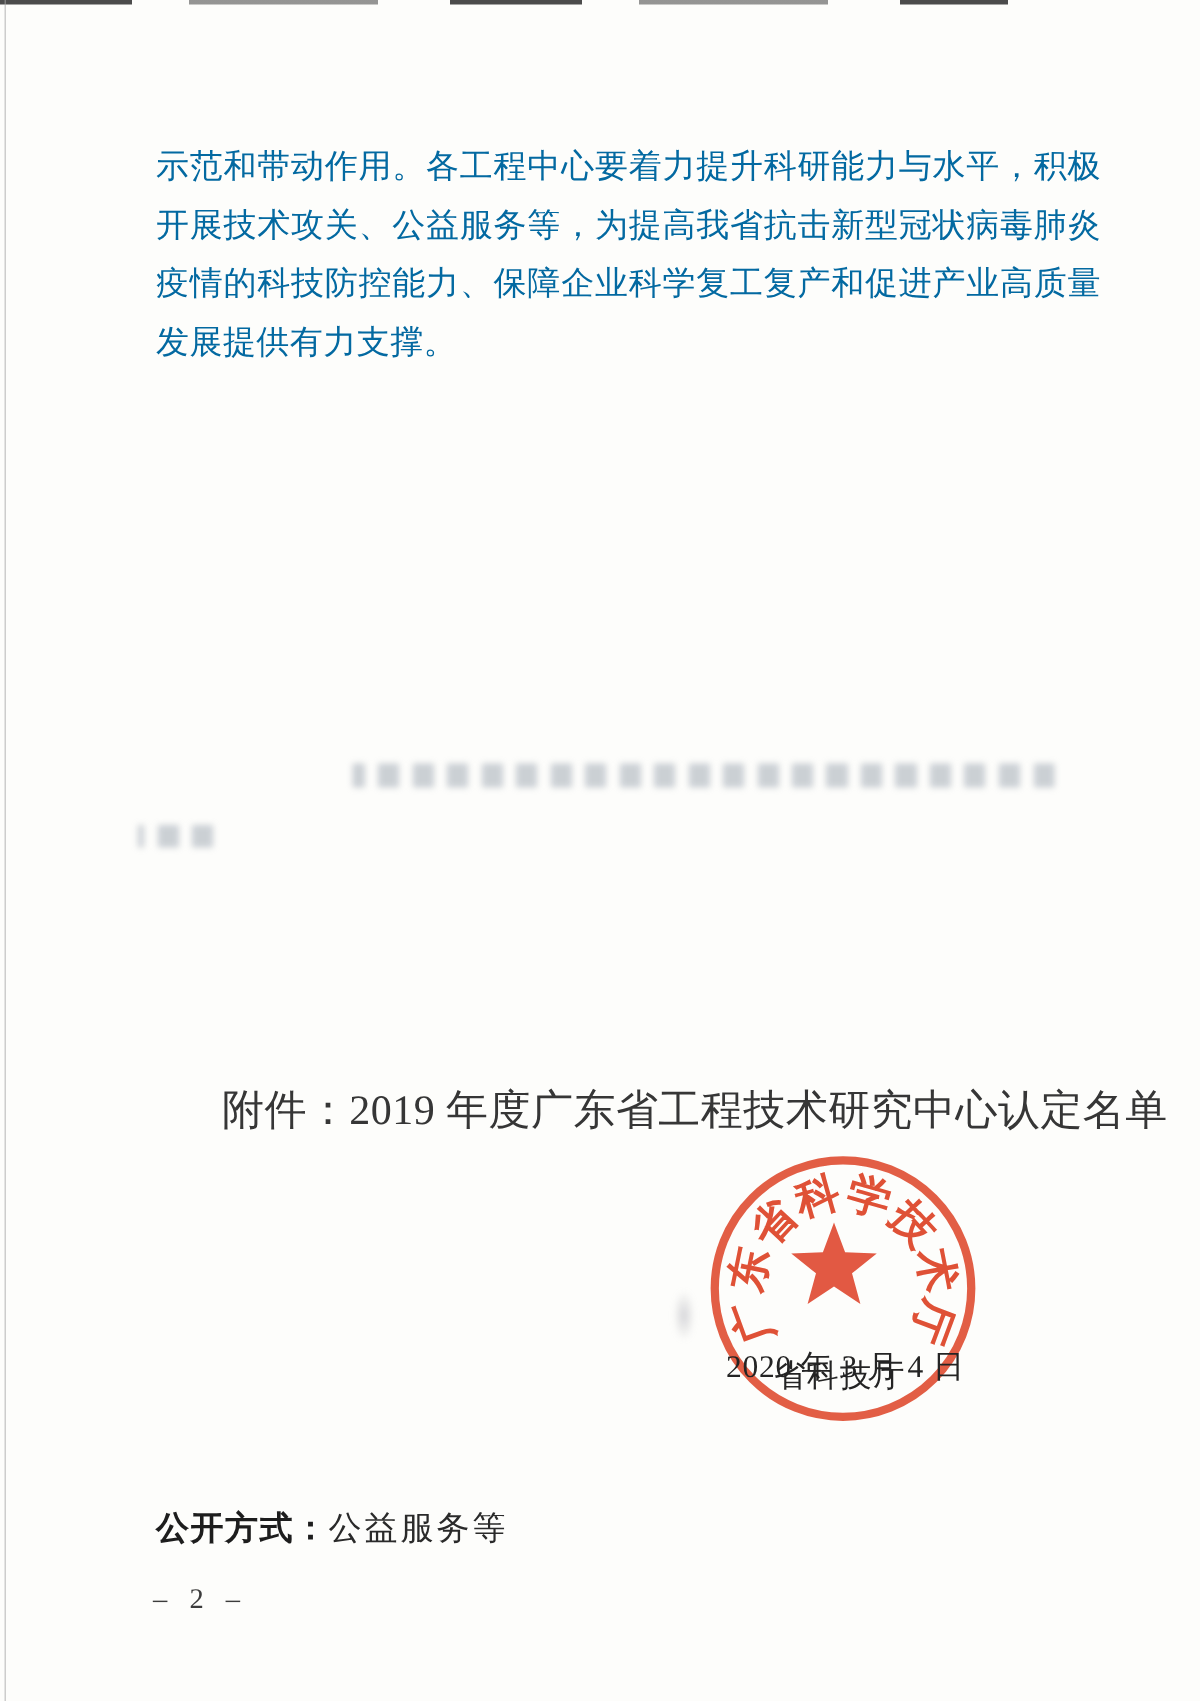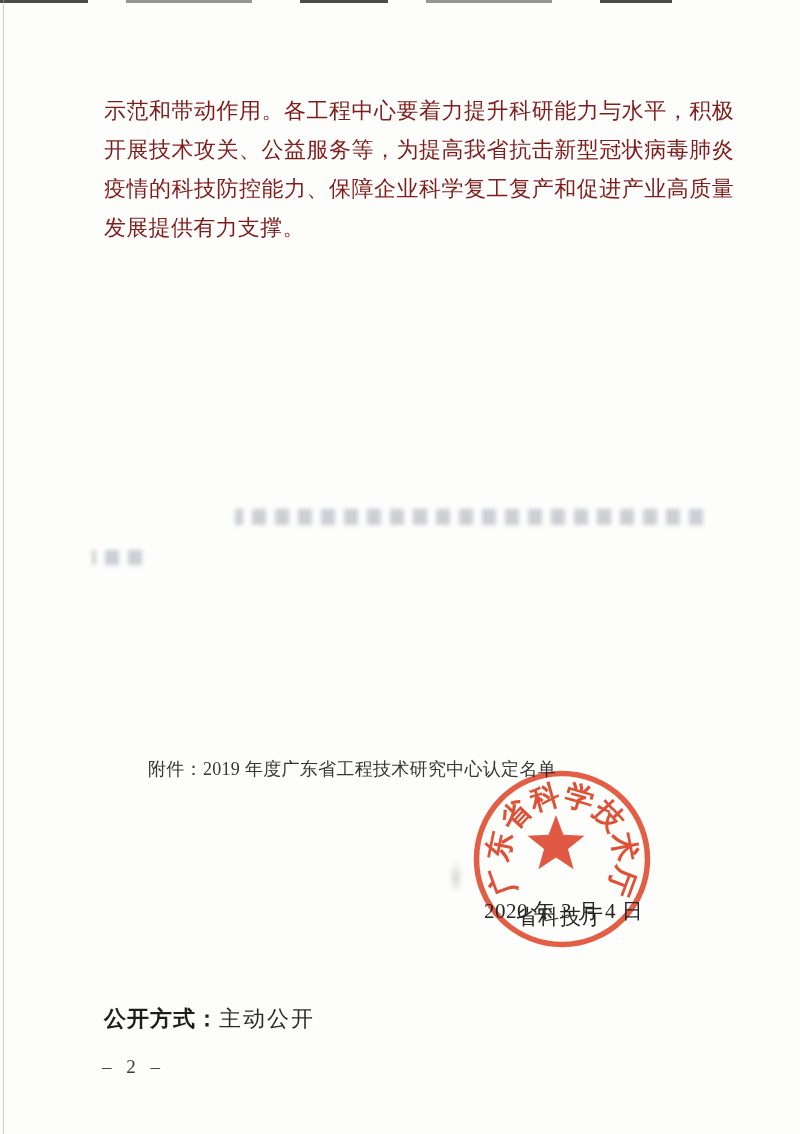--- a/index.html
+++ b/index.html
@@ -24,26 +24,26 @@
     background:repeating-linear-gradient(90deg, rgba(128,140,156,.40) 0 14px, transparent 14px 23px);
   }
   .bleed-1{left:235px;top:509px;width:468px;height:16px;}
   .bleed-2{left:92px;top:550px;width:50px;height:15px;}
   .bleed-3{left:449px;top:860px;width:14px;height:34px;
     background:radial-gradient(closest-side, rgba(150,150,160,.4), transparent);}
   
   .body-text{
     position:absolute;left:104px;top:91px;width:630px;
     font-size:22px;line-height:39px;text-align:justify;letter-spacing:.3px;
-    color:#7f1d1d;
+    color:#0369a1;
   }
   .body-text p{margin:0;}
   .body-text p.indent{text-indent:2em;}
   .attachment{
-    position:absolute;left:148px;top:757px;font-size:18px;color:#363636;letter-spacing:.3px;
+    position:absolute;left:148px;top:721px;font-size:28px;color:#363636;letter-spacing:.3px;
   }
   
   .seal{
     position:absolute;left:468px;top:764px;width:186px;height:186px;
     mix-blend-mode:multiply;opacity:.96;
   }
   .seal svg{display:block;width:186px;height:186px;}
   .seal-char{
     font-family:"Liberation Serif","DejaVu Serif",serif;
     font-weight:700;
@@ -95,17 +95,17 @@
         <text x="94" y="41" transform="rotate(79,94,95)">术</text>
         <text x="94" y="41" transform="rotate(110.5,94,95)">厅</text>
       </g>
     </svg>
   </div>
 
   <div class="signature">省科技厅</div>
   <div class="doc-date">2020 年 3 月 4 日</div>
 
   <div class="disclosure">
-    <span class="label">公开方式：</span><span class="value">主动公开</span>
+    <span class="label">公开方式：</span><span class="value">公益服务等</span>
   </div>
   <div class="page-number">– 2 –</div>
 
 </div>
 
 </body></html>

